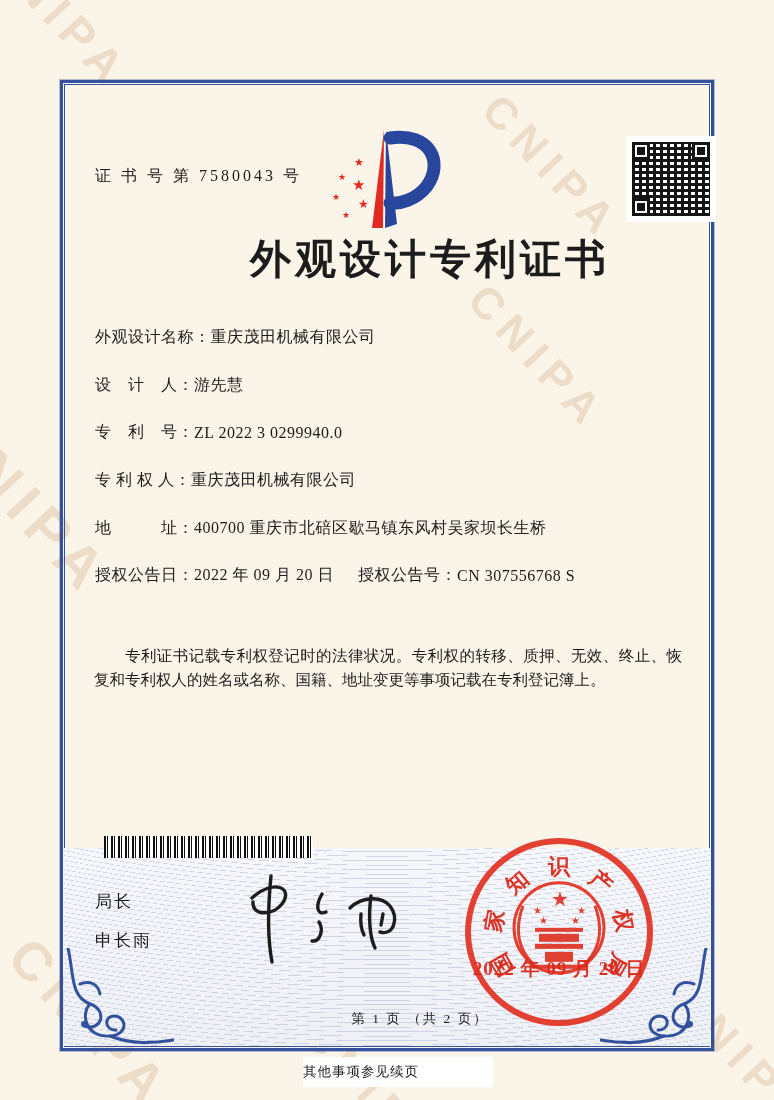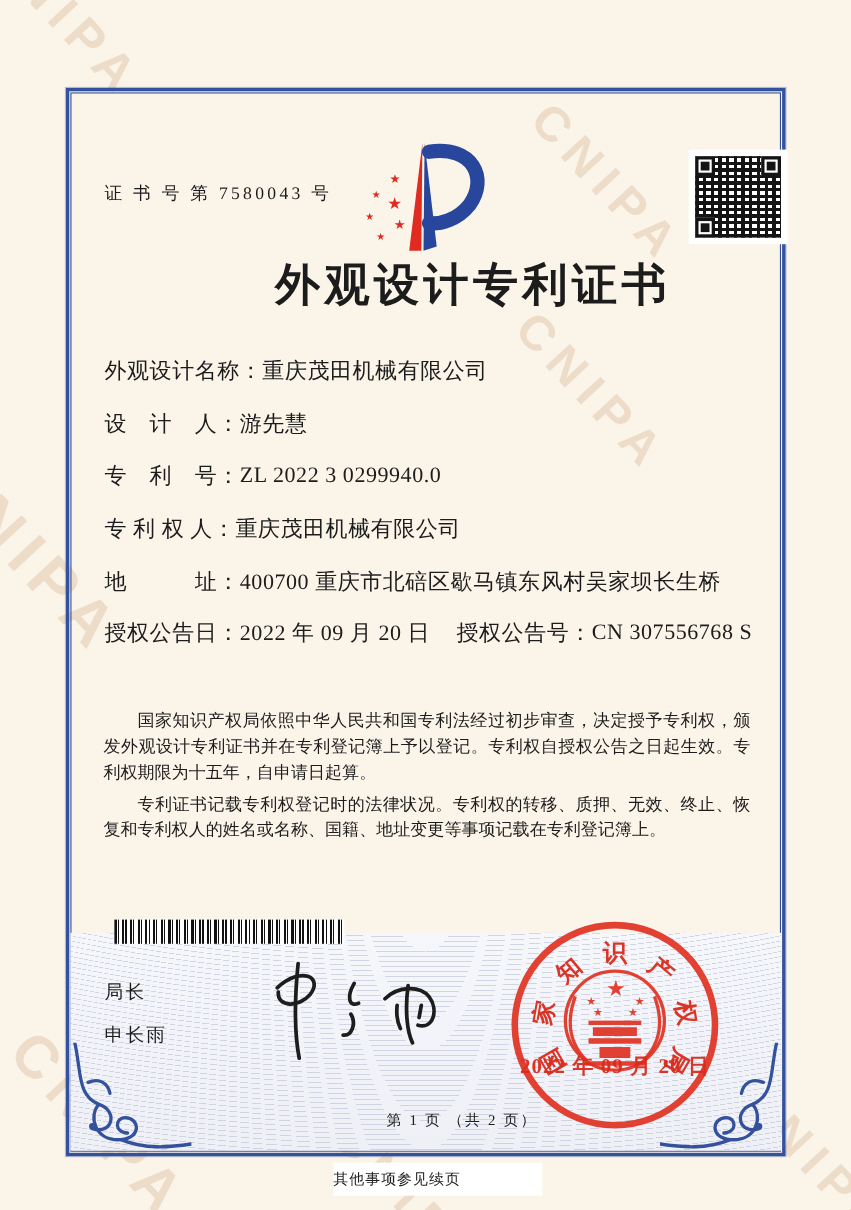--- a/index.html
+++ b/index.html
@@ -41,21 +41,21 @@
   .finder{position:absolute;width:12px;height:12px;border:3px solid #141414;background:#fff;}
   .finder::after{content:"";position:absolute;inset:2px;background:#141414;}
   .f-tl{left:0;top:0}.f-tr{right:0;top:0}.f-bl{left:0;bottom:0}
   
   .title{
     position:absolute;left:60px;top:232px;width:740px;text-align:center;
     font-size:41px;font-weight:bold;letter-spacing:4px;z-index:3;
   }
   
   .fields{position:absolute;left:95px;top:314px;width:585px;z-index:3;}
-  .frow{height:47.6px;display:flex;align-items:center;font-size:20px;white-space:nowrap;}
+  .frow{height:47.6px;display:flex;align-items:center;font-size:16px;white-space:nowrap;}
   .frow .lbl{letter-spacing:.5px;}
   .frow .val{letter-spacing:.5px;}
   .gap2{margin-left:24px;}
   
   .bodytext{position:absolute;left:94px;top:644px;width:588px;z-index:3;}
   .bodytext p{
     margin:0 0 5px 0;font-size:15.5px;line-height:23.5px;
     text-indent:2em;text-align:justify;
   }
   
@@ -167,21 +167,20 @@
   </div>
   <div class="frow">
     <span class="lbl">授权公告日：</span>
     <span class="val">2022 年 09 月 20 日</span>
     <span class="lbl gap2">授权公告号：</span>
     <span class="val">CN 307556768 S</span>
   </div>
 </div>
 
 <div class="bodytext">
-  <p>国家知识产权局依照中华人民共和国专利法经过初步审查，决定授予专利权，颁发外观设计专利证书并在专利登记簿上予以登记。专利权自授权公告之日起生效。专利权期限为十五年，自申请日起算。</p>
   <p>专利证书记载专利权登记时的法律状况。专利权的转移、质押、无效、终止、恢复和专利权人的姓名或名称、国籍、地址变更等事项记载在专利登记簿上。</p>
 </div>
 
 <div class="waveband">
   <svg class="flourish fl-left" width="112" height="100" viewBox="0 0 112 100">
     <g fill="none" stroke="#33519c" stroke-width="3" stroke-linecap="round">
       <path d="M6 0 C 12 26, 8 48, 28 56 C 46 62, 40 84, 22 78"></path>
       <path d="M28 56 C 18 66, 24 90, 48 88 C 68 86, 64 68, 52 68 C 42 68, 42 82, 54 82"></path>
       <path d="M48 88 C 70 97, 92 95, 112 92"></path>
       <path d="M18 36 C 28 32, 36 36, 38 46"></path>

